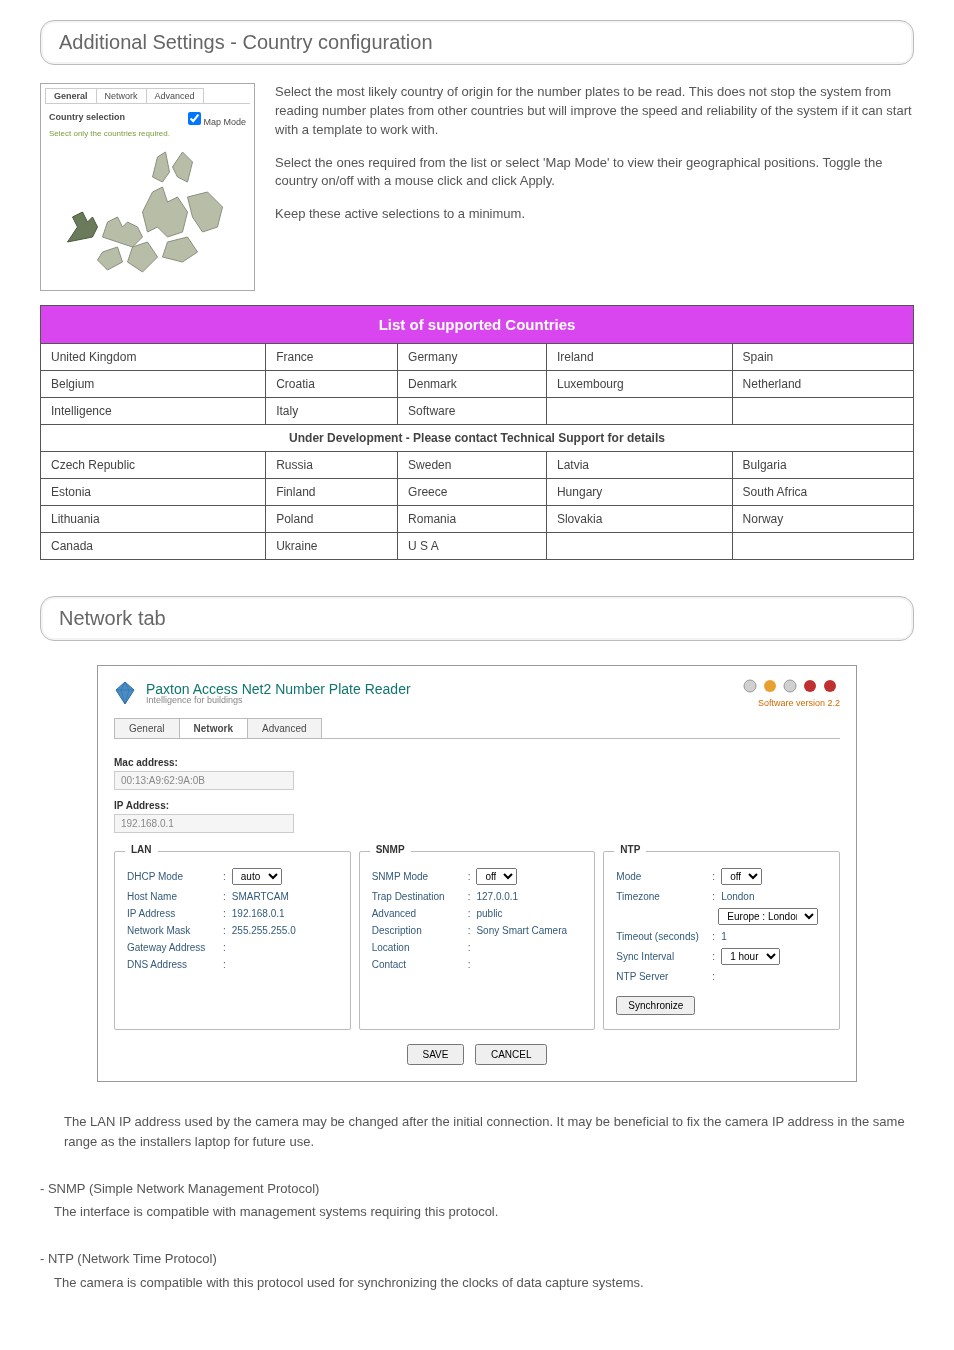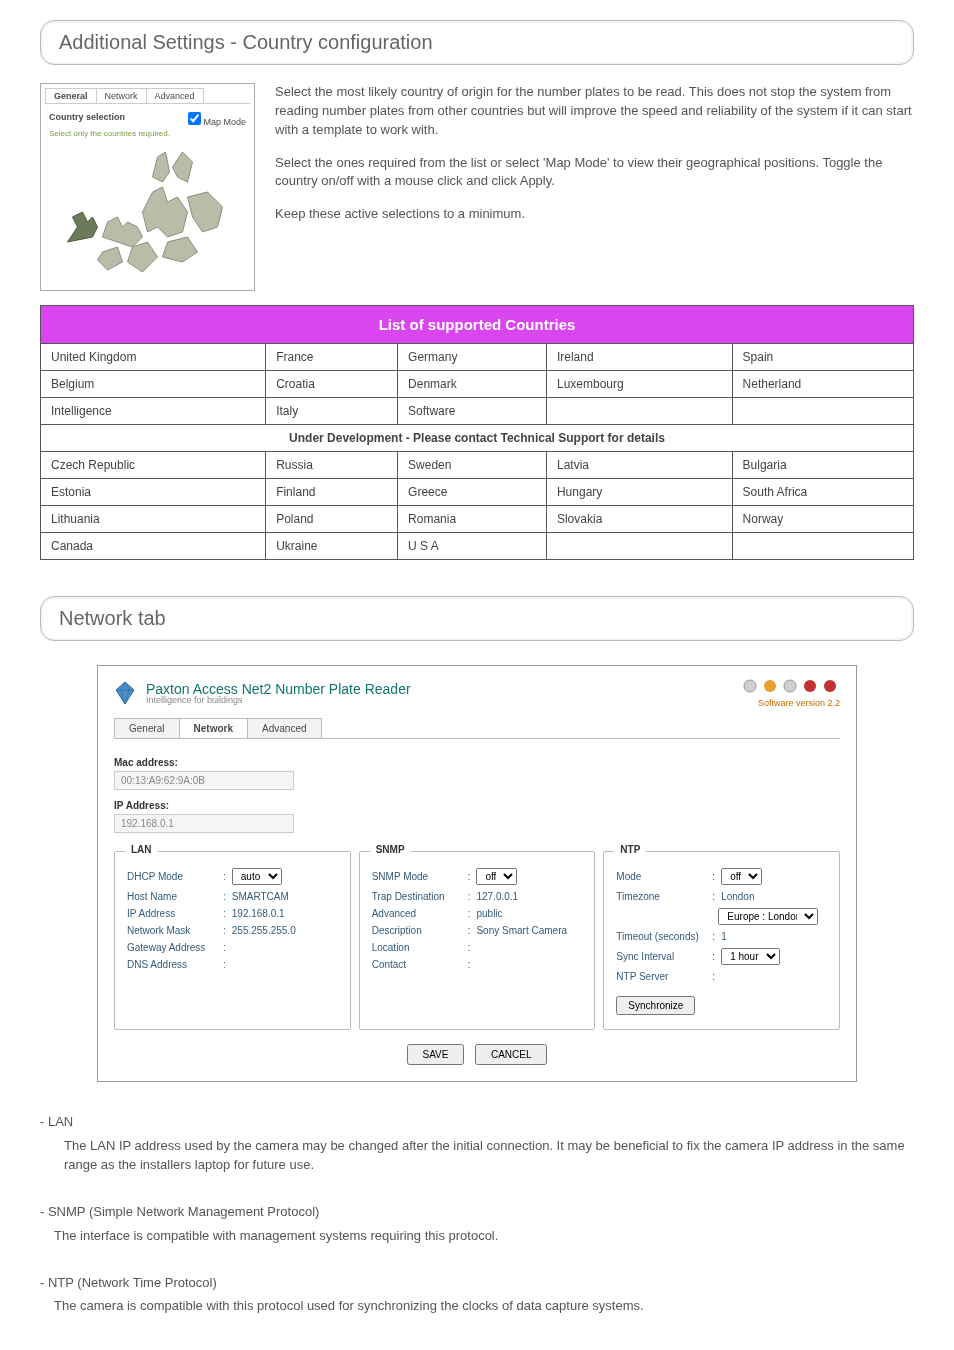--- a/index.html
+++ b/index.html
@@ -333,21 +333,20 @@
     </div>
   </div>
 
   <div class="np-buttons">
     <button>SAVE</button>
     <button>CANCEL</button>
   </div>
 </div>
 
 <div class="body-text">
-  <p>- LAN</p>
   <p style="padding-left:24px;">The LAN IP address used by the camera may be changed after the initial connection.   It may be beneficial to fix the camera IP address in the same range as the installers laptop for future use.</p>
   <br>
   <p>- SNMP  (Simple Network Management Protocol)</p>
   <p style="padding-left:14px;">The interface is compatible with management systems requiring this protocol.</p>
   <br>
   <p>- NTP  (Network Time Protocol)</p>
   <p style="padding-left:14px;">The camera is compatible with this protocol used for synchronizing the clocks of data capture systems.</p>
 </div>
 
 

